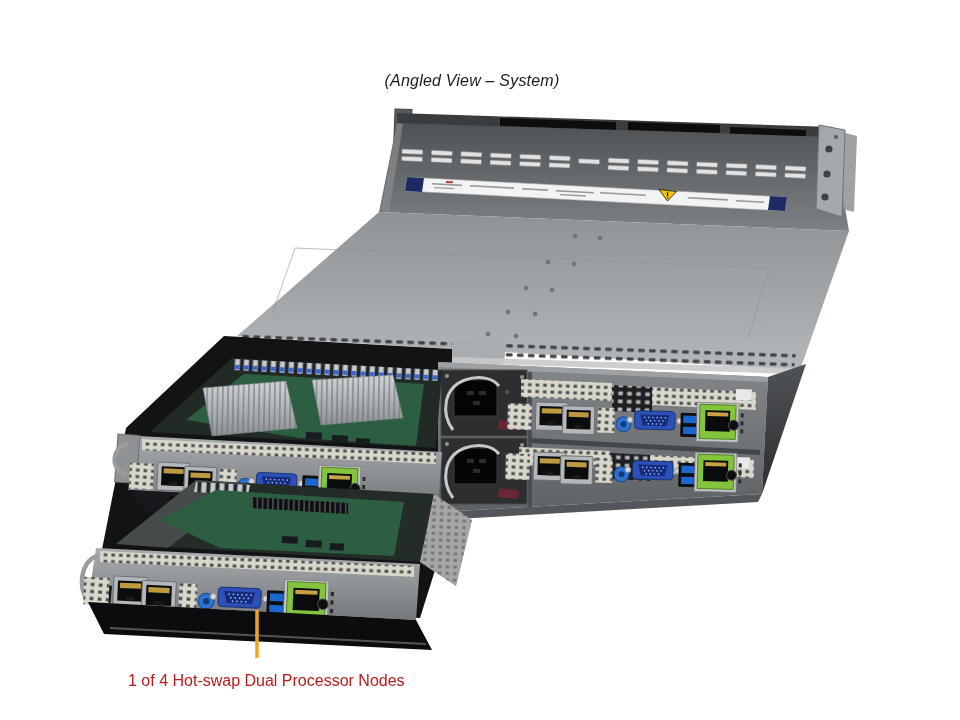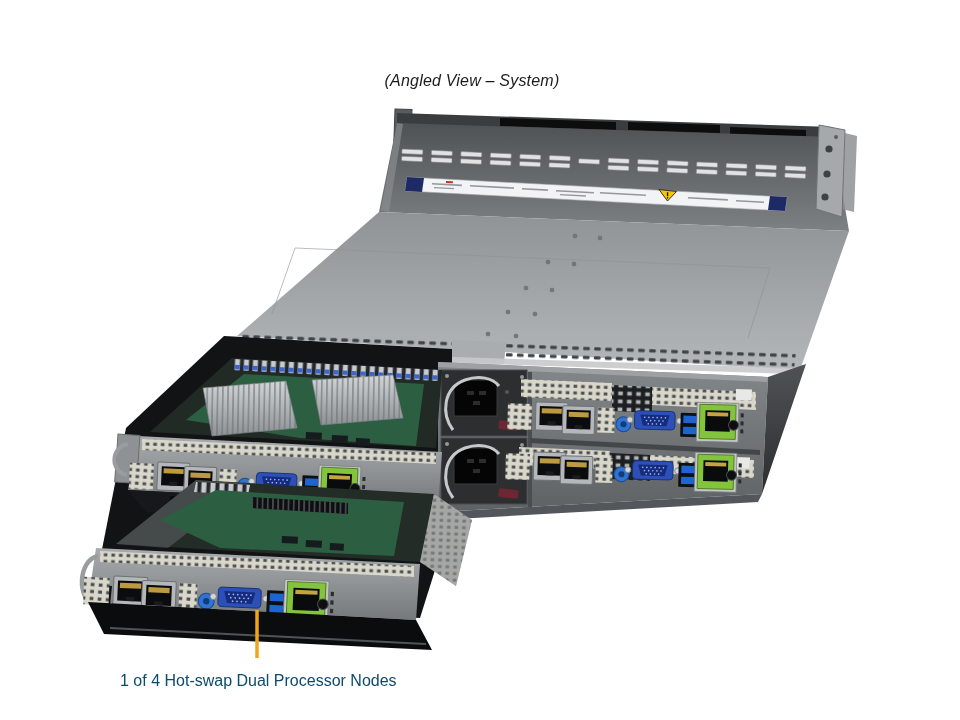--- a/index.html
+++ b/index.html
@@ -1,20 +1,20 @@
 <!DOCTYPE html>
 <html><head>
 <meta charset="utf-8">
 <style>
   html,body{margin:0;padding:0;background:#ffffff;width:960px;height:720px;overflow:hidden;
             font-family:"Liberation Sans", sans-serif;}
   .stage{position:relative;width:944px;height:720px;}
   .caption{position:absolute;top:72px;left:0;right:0;text-align:center;
            font-size:16px;font-style:italic;color:#1c1c1c;letter-spacing:.2px;}
-  .callout-label{position:absolute;top:672px;left:120px;font-size:16px;color:#0c4a6e;}
+  .callout-label{position:absolute;top:672px;left:128px;font-size:16px;color:#b91c1c;}
   svg{position:absolute;top:0;left:0;}
 </style>
 </head>
 <body>
 
 <div class="stage">
 
 <svg width="960" height="720" viewBox="0 0 960 720">
   <defs>
     <linearGradient id="lidGrad" x1="0" y1="0" x2="0" y2="1">

